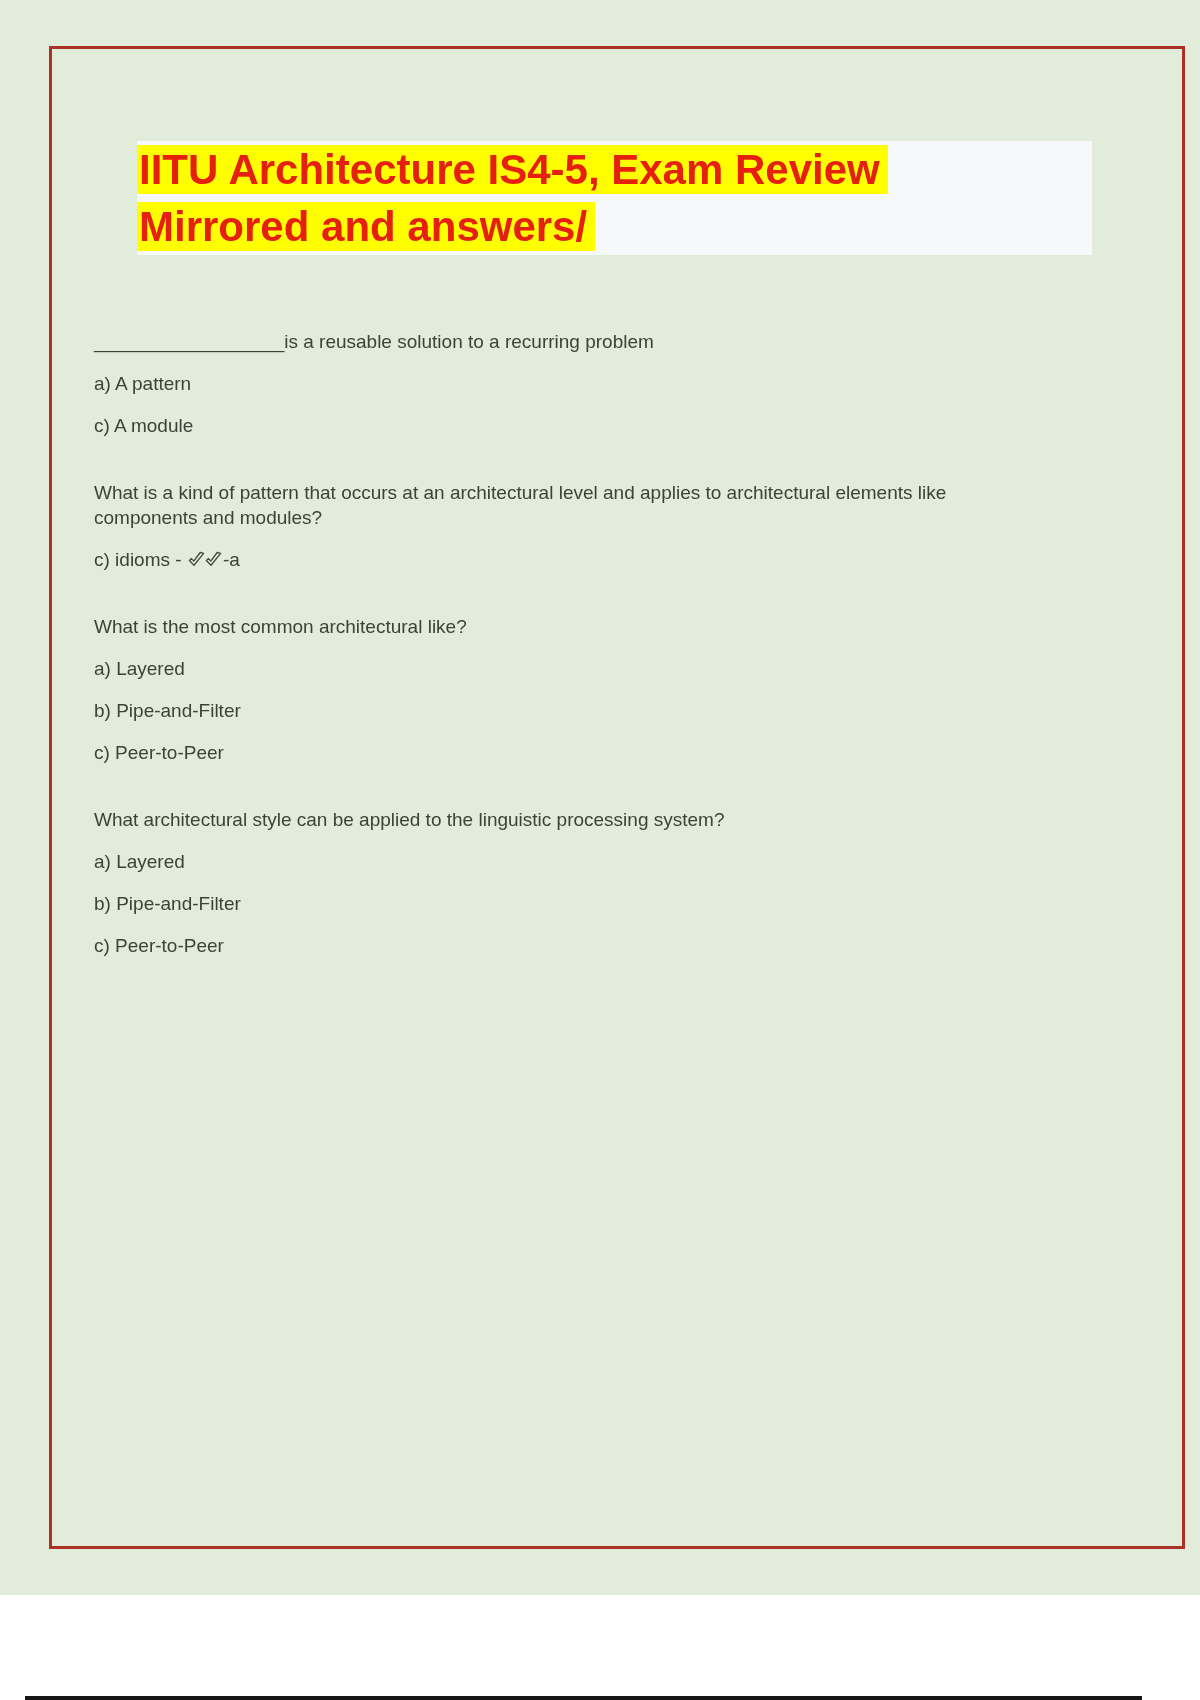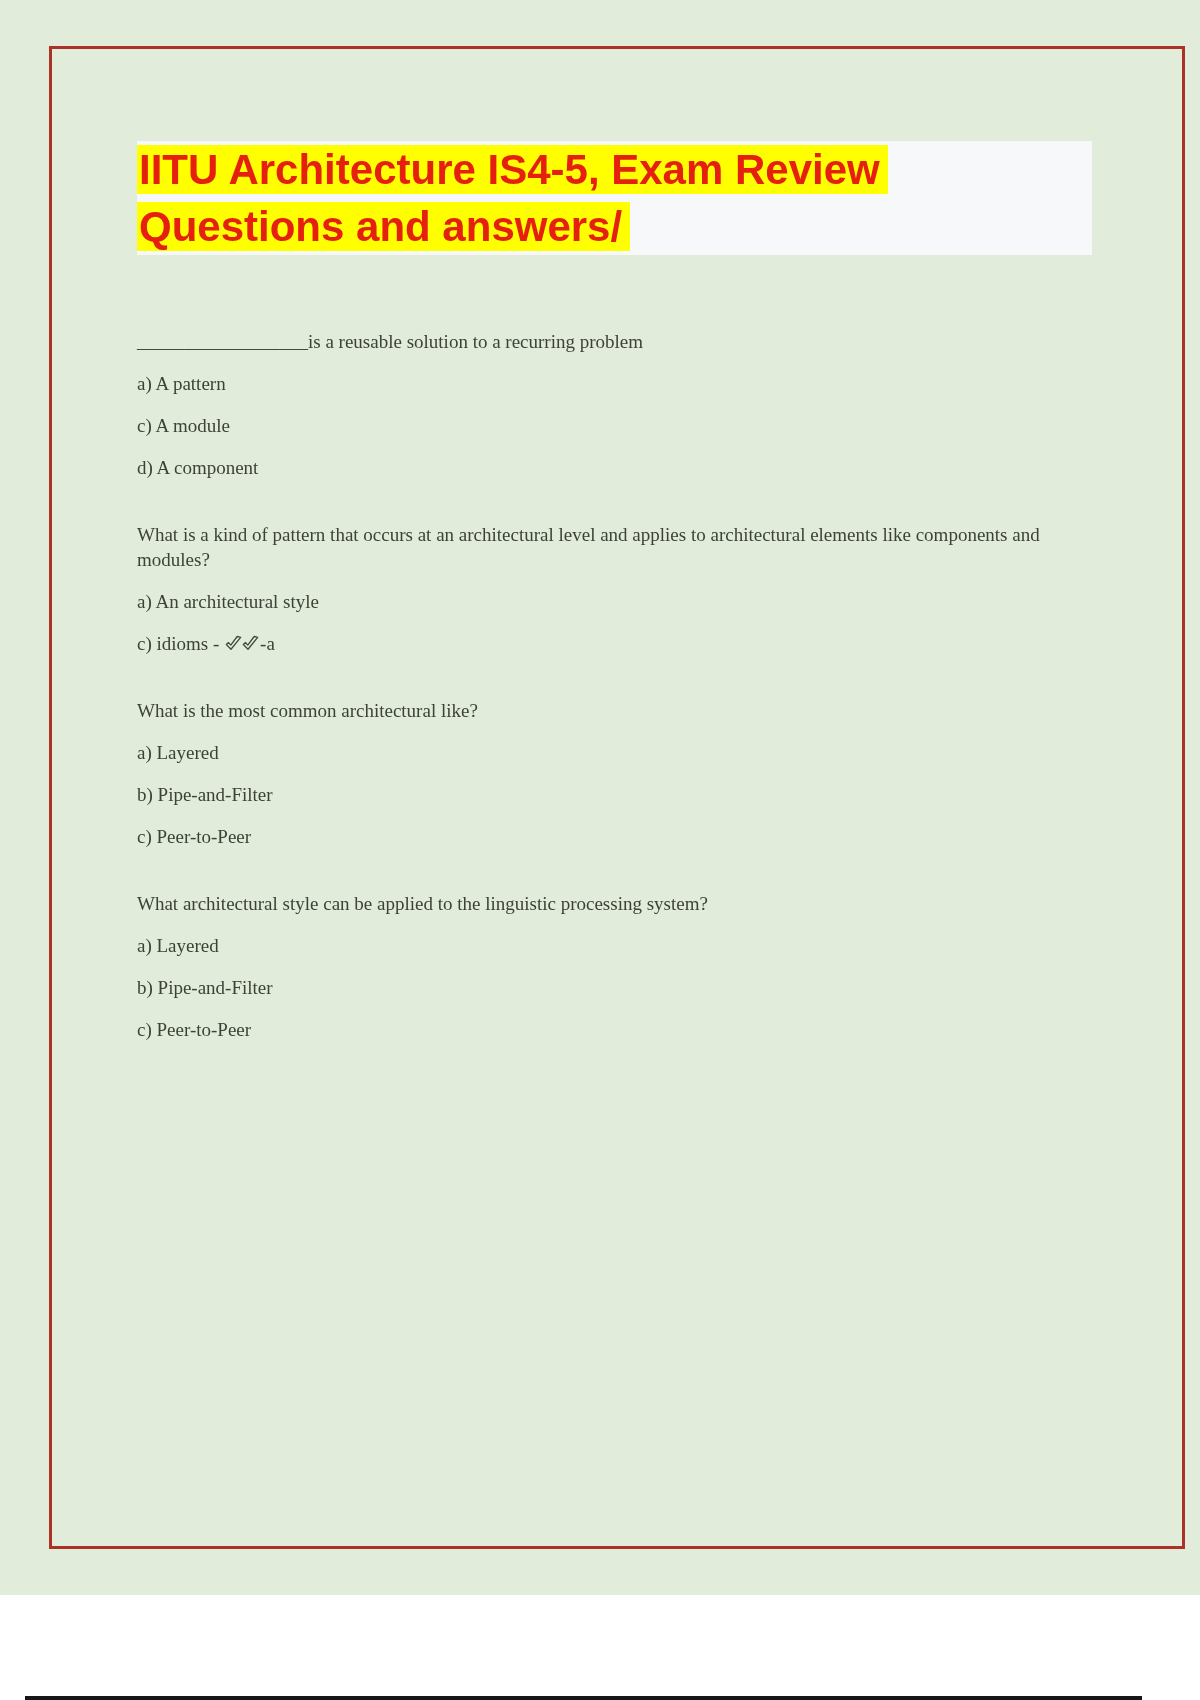--- a/index.html
+++ b/index.html
@@ -33,23 +33,22 @@
     font-size:42px;
     line-height:57px;
     color:#e6200f;
     letter-spacing:0px;
   }
   .hl{
     background:#ffff00;
     padding:1px 8px 1px 2px;
   }
   .content{
-    margin:74px 0 0 85px;
+    margin:74px 0 0 42px;
     color:#3d4238;
-    font-family:Liberation Serif, serif;
   }
   .line{
     margin:0 0 17px 0;
     font-size:19px;
     line-height:25px;
     max-width:935px;
     color:#3d4238;
   }
   .question{margin:0 0 42px 0;}
   .chk{
@@ -70,33 +69,31 @@
   }
 </style>
 </head>
 <body>
 
 <div class="page">
   <div class="frame">
 
     <div class="title-box">
       <div class="title-line"><span class="hl">IITU Architecture IS4-5, Exam Review</span></div>
-      <div class="title-line"><span class="hl">Questions and answers/</span></div>
+      <div class="title-line"><span class="hl">Mirrored and answers/</span></div>
     </div>
 
     <div class="content">
         <div class="question">
           <p class="line prompt">__________________is a reusable solution to a recurring problem</p>
           <p class="line option"><span>a) A pattern</span></p>
           <p class="line option"><span>c) A module</span></p>
-          <p class="line option"><span>d) A component</span></p>
         </div>
         <div class="question">
           <p class="line prompt">What is a kind of pattern that occurs at an architectural level and applies to architectural elements like components and modules?</p>
-          <p class="line option"><span>a) An architectural style</span></p>
           <p class="line option"><span>c) idioms - </span><svg class="chk" width="19" height="17" viewBox="0 0 19 17">
               <path d="M2.4 9.6 L7 14.2 L16.6 2.4 L13.2 1.5 L6.8 10.1 L4.5 7.6 Z" fill="#edf2e6" stroke="#454c40" stroke-width="1.4" stroke-linejoin="round"></path>
             </svg><svg class="chk" width="19" height="17" viewBox="0 0 19 17">
               <path d="M2.4 9.6 L7 14.2 L16.6 2.4 L13.2 1.5 L6.8 10.1 L4.5 7.6 Z" fill="#edf2e6" stroke="#454c40" stroke-width="1.4" stroke-linejoin="round"></path>
             </svg><span>-a</span></p>
         </div>
         <div class="question">
           <p class="line prompt">What is the most common architectural like?</p>
           <p class="line option"><span>a) Layered</span></p>
           <p class="line option"><span>b) Pipe-and-Filter</span></p>

